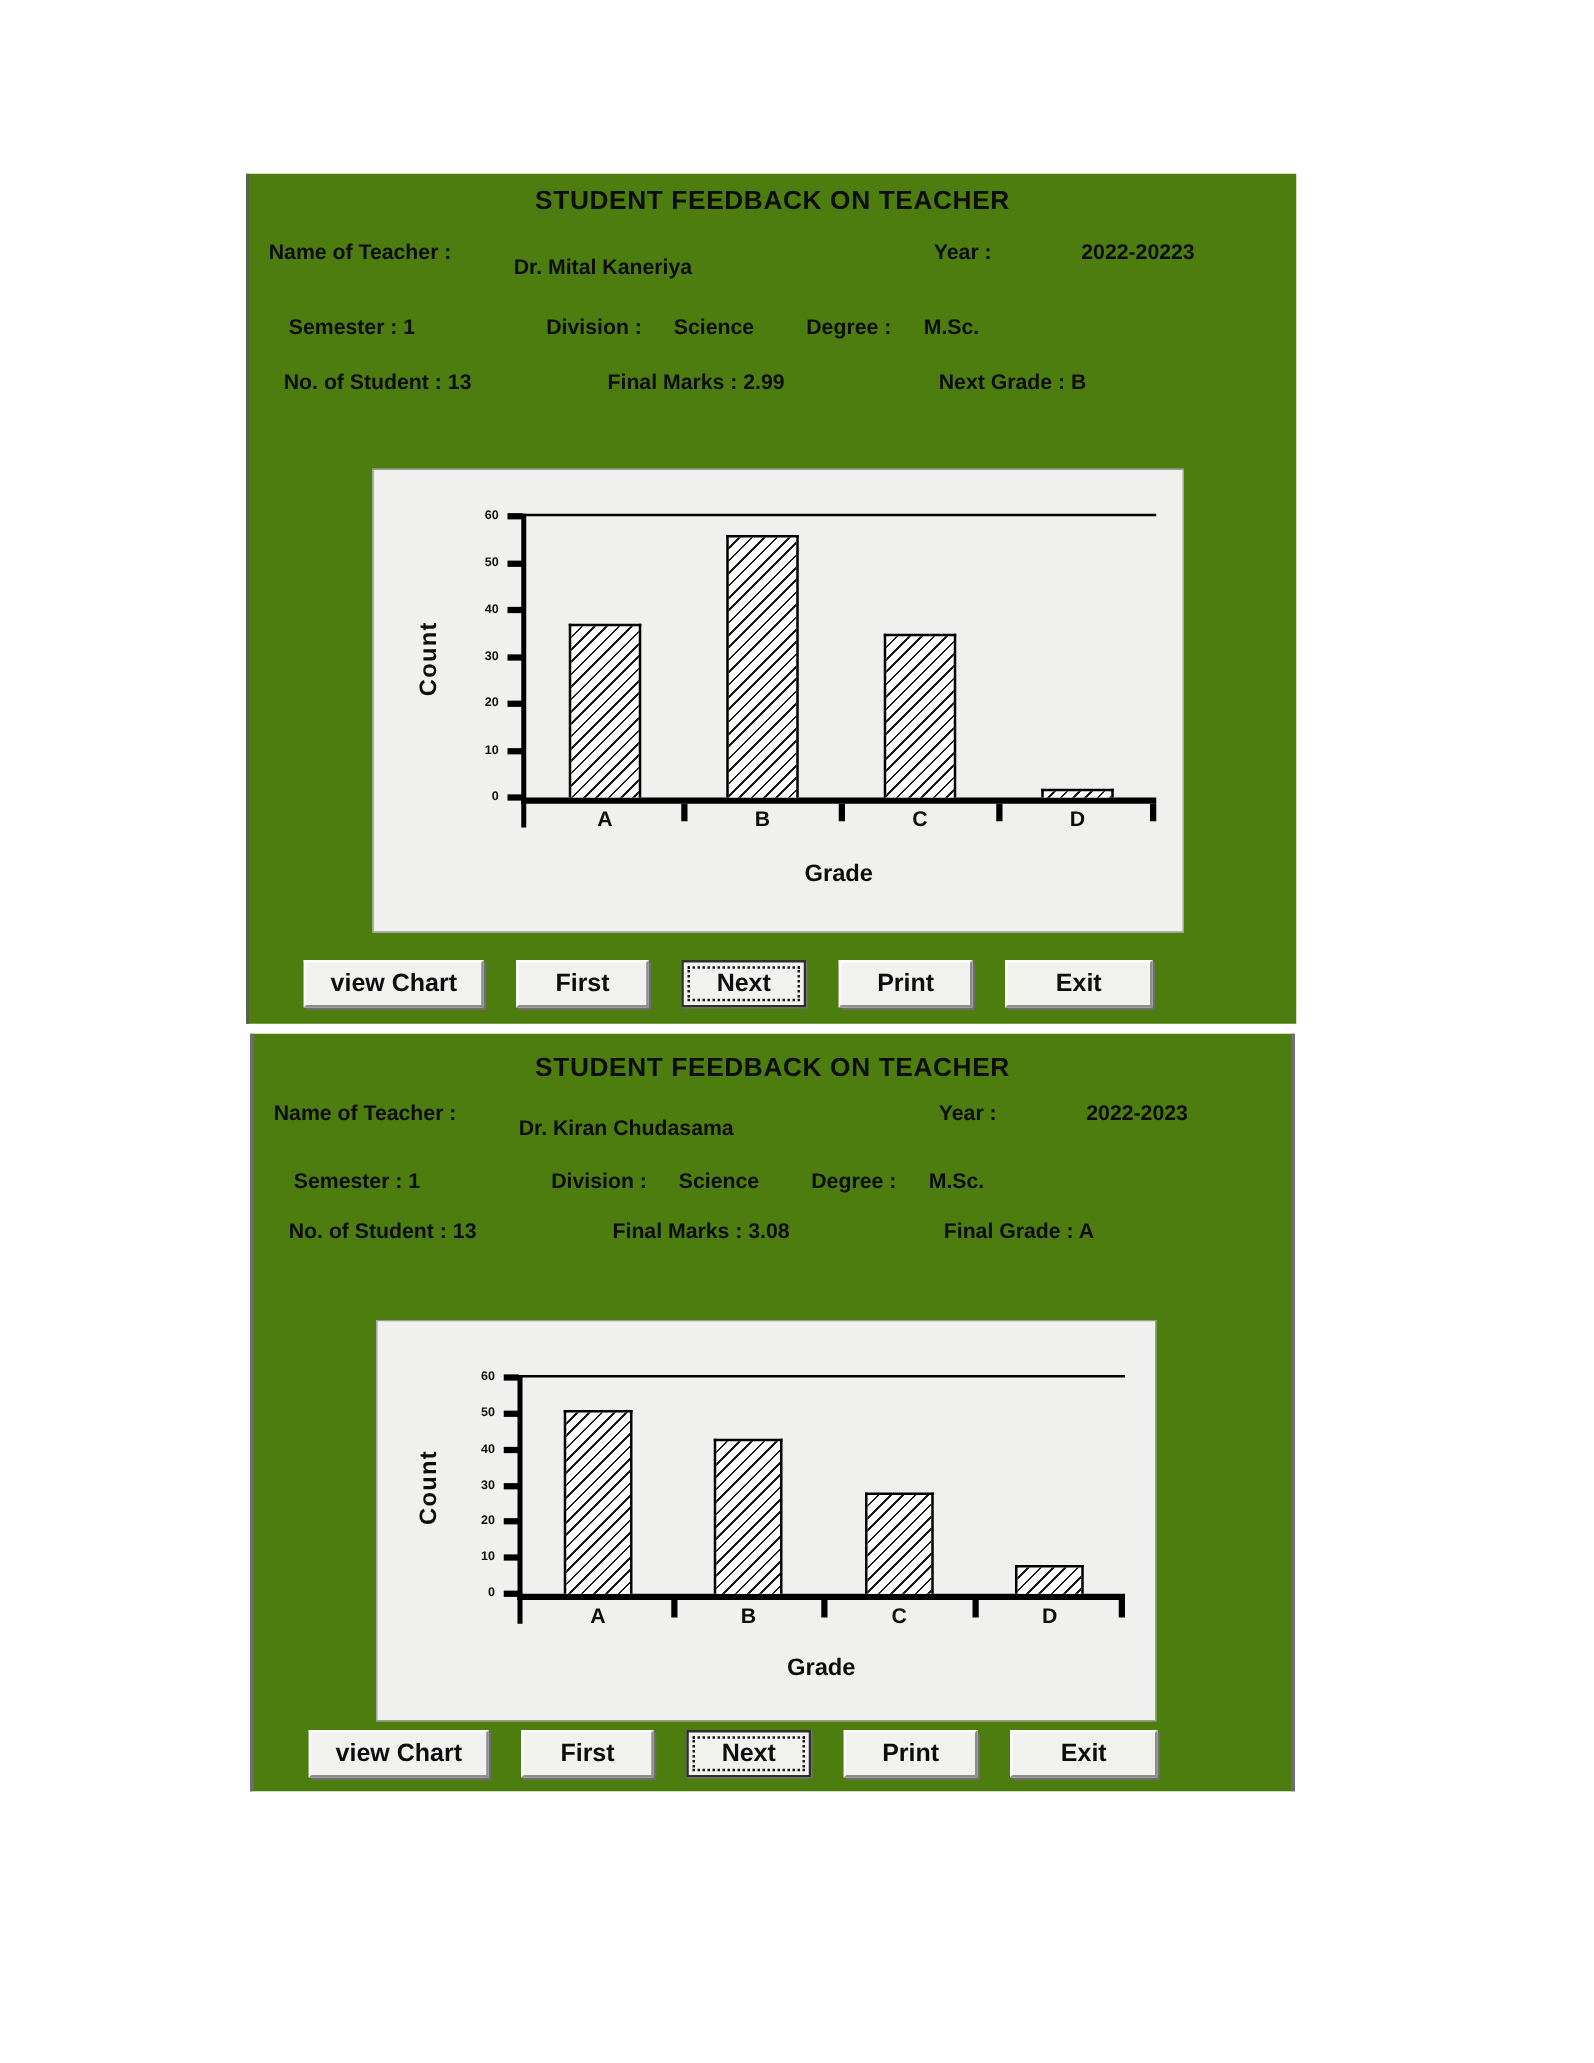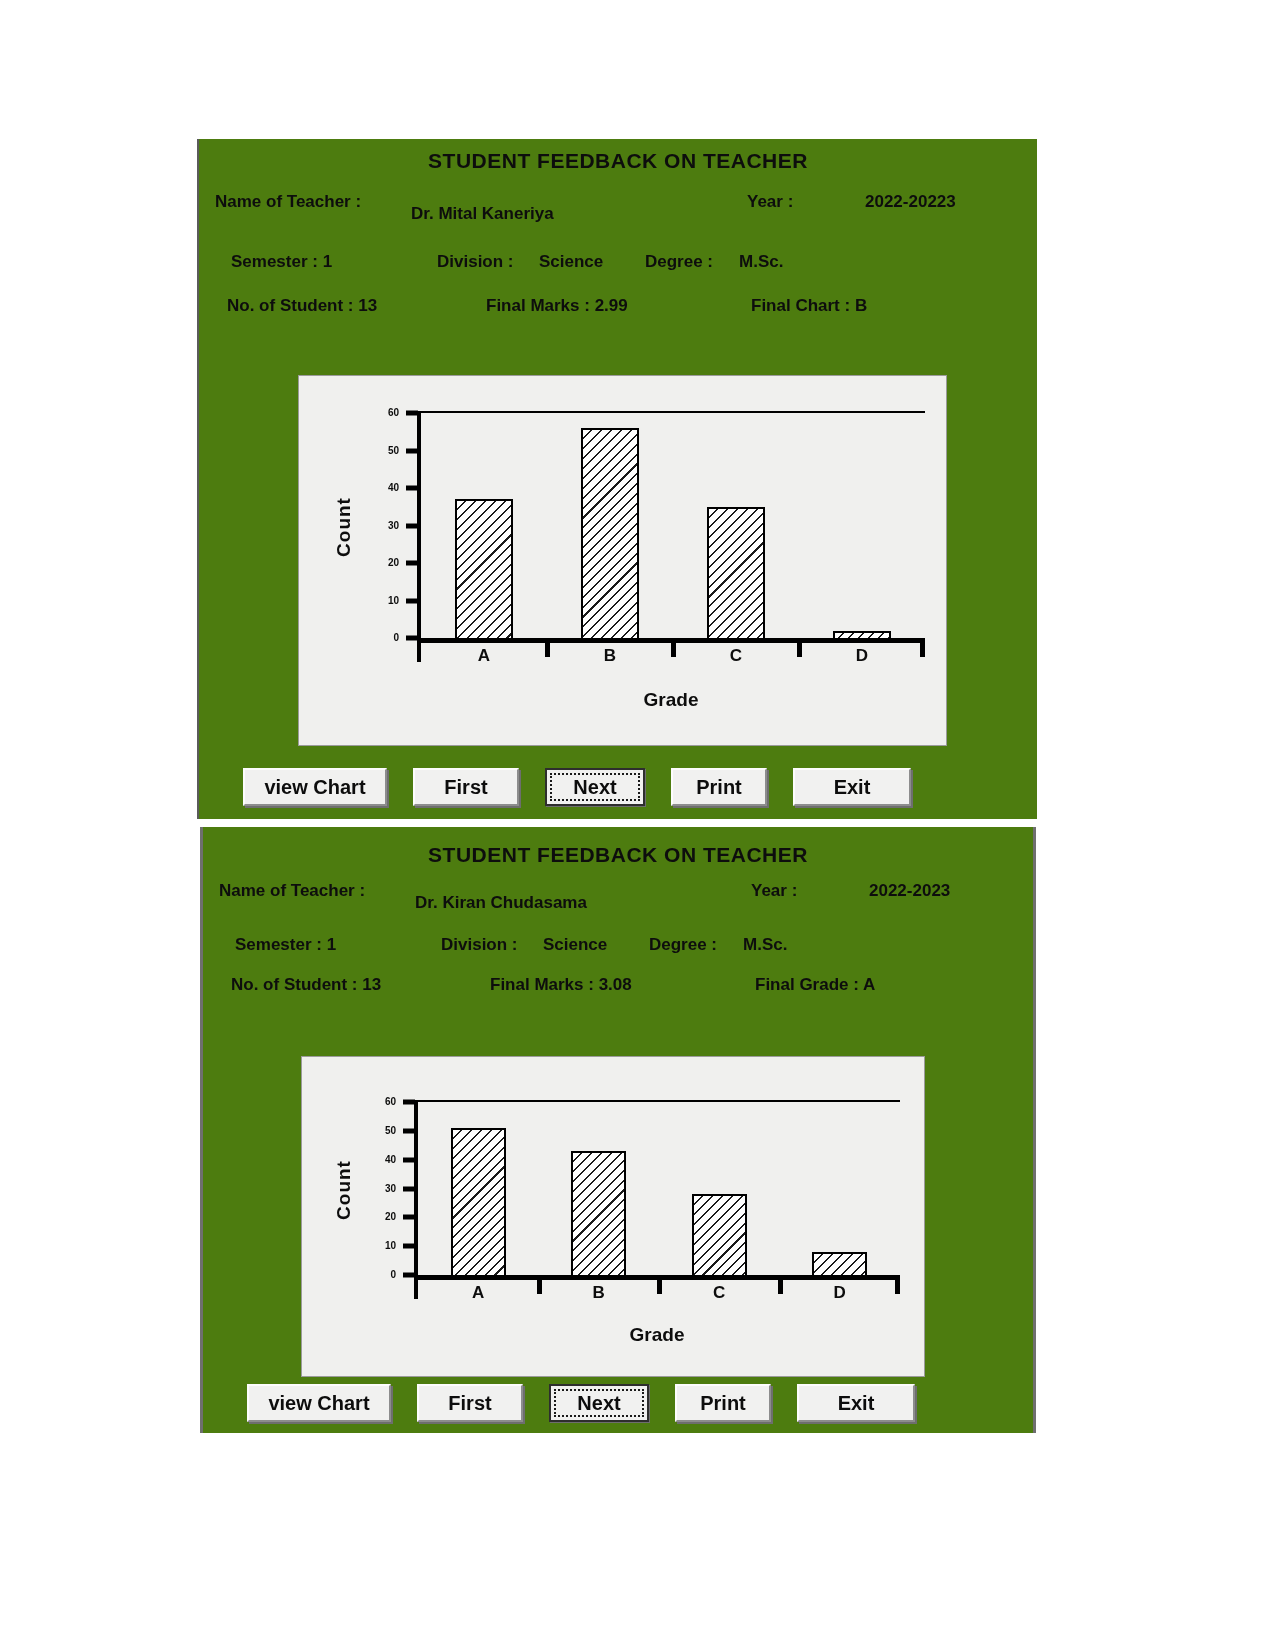--- a/index.html
+++ b/index.html
@@ -53,21 +53,21 @@
   .btnrow{position:absolute;left:44px;display:flex;gap:26px;}
   .panel1 .btnrow{top:629px;}
   .panel2 .btnrow{top:557px;}
   .btn{height:38px;background:#f1f1f0;color:#0d0d0d;font-family:inherit;
        font-size:20px;font-weight:bold;padding:0;cursor:default;
        border-top:2px solid #fdfdfd;border-left:2px solid #fdfdfd;
        border-right:2px solid #8d8d8d;border-bottom:2px solid #8d8d8d;
        box-shadow:2px 2px 0 #6e6e6e;
        display:flex;align-items:center;justify-content:center;}
   .b-view{width:144px;} .b-first{width:106px;} .b-next{width:100px;}
-  .b-print{width:96px;} .b-exit{width:118px;}
+  .b-print{width:107px;} .b-exit{width:118px;}
   .btn.focused{border:2px solid #2e2e2e;box-shadow:1px 1px 0 #6e6e6e;padding:3px;background:#f1f1f0;}
   .focus-rect{display:flex;align-items:center;justify-content:center;width:100%;height:100%;
        border:2px dotted #1a1a1a;box-sizing:border-box;}
 </style>
 </head>
 <body>
 
 <section class="panel panel1">
   <h1 class="ttl">STUDENT FEEDBACK ON TEACHER</h1>
 
@@ -77,21 +77,21 @@
   <span class="fld r1 f-year-val">2022-20223</span>
 
   <span class="fld r2 f-sem">Semester : 1</span>
   <span class="fld r2 f-div-lbl">Division :</span>
   <span class="fld r2 f-div-val">Science</span>
   <span class="fld r2 f-deg-lbl">Degree :</span>
   <span class="fld r2 f-deg-val">M.Sc.</span>
 
   <span class="fld r3 f-stud">No. of Student : 13</span>
   <span class="fld r3 f-marks">Final Marks : 2.99</span>
-  <span class="fld r3 f-grade">Final Chart : B</span>
+  <span class="fld r3 f-grade">Next Grade : B</span>
 
   <div class="chart-frame">
     <span class="ylab">Count</span>
     <div class="plot">
         <div class="ytick-label" style="bottom: 0%;">0</div>
         <div class="ytick-mark" style="bottom: 0%;"></div>
         <div class="ytick-label" style="bottom: 16.6667%;">10</div>
         <div class="ytick-mark" style="bottom: 16.6667%;"></div>
         <div class="ytick-label" style="bottom: 33.3333%;">20</div>
         <div class="ytick-mark" style="bottom: 33.3333%;"></div>

